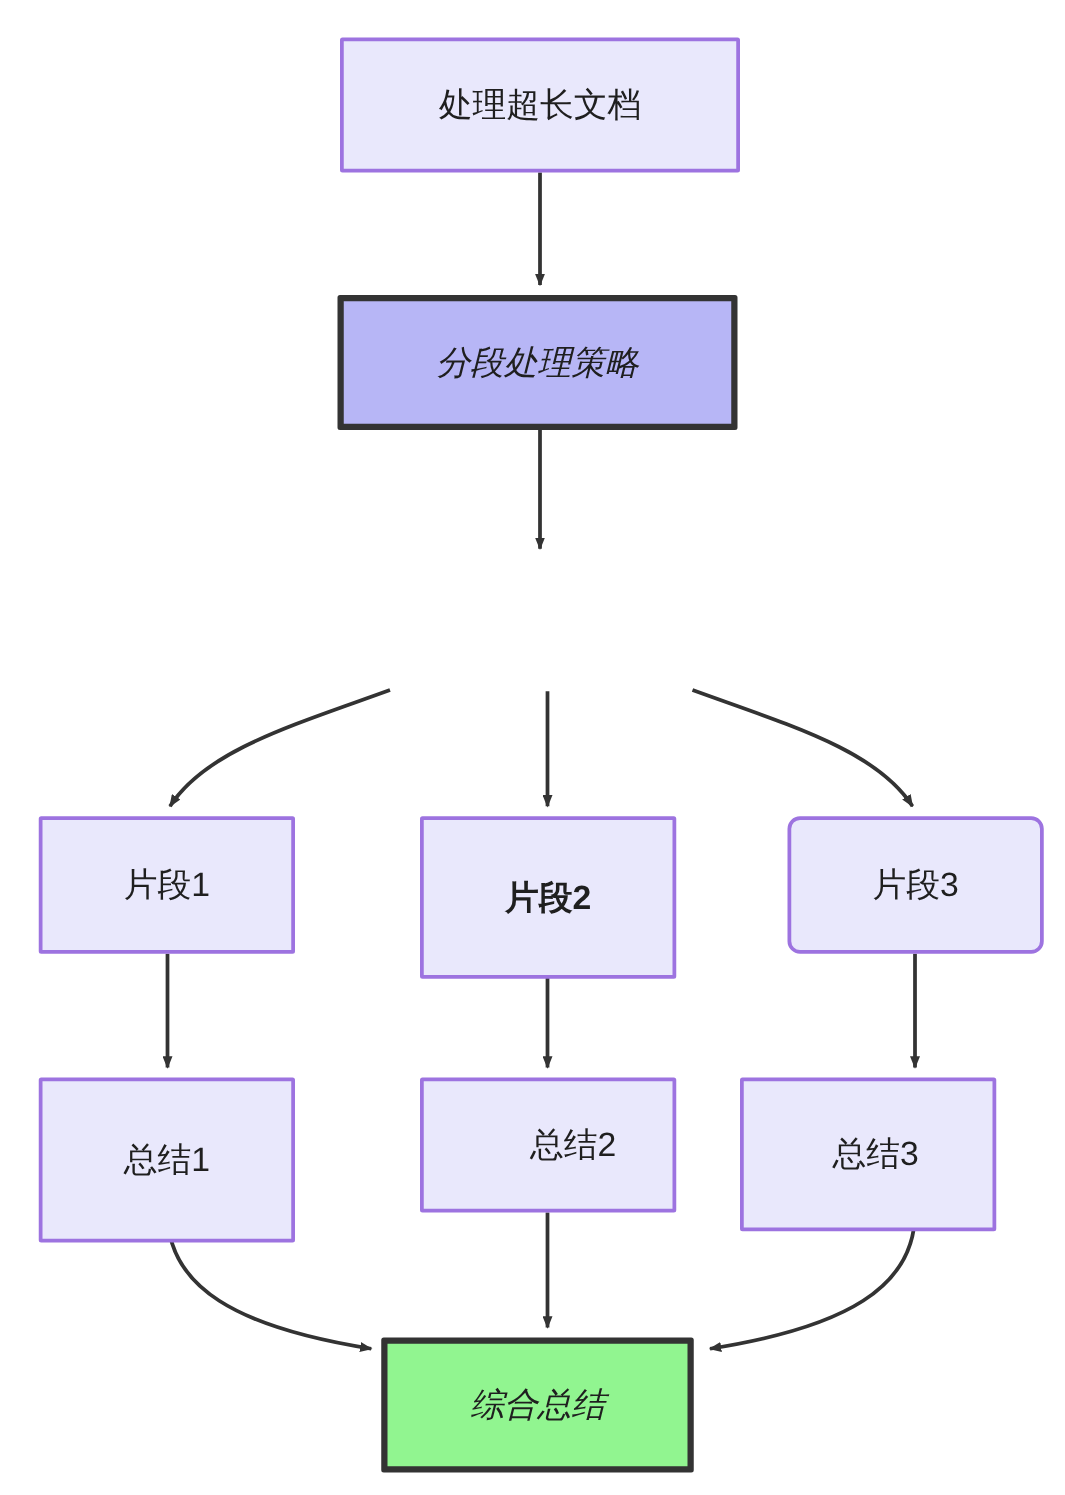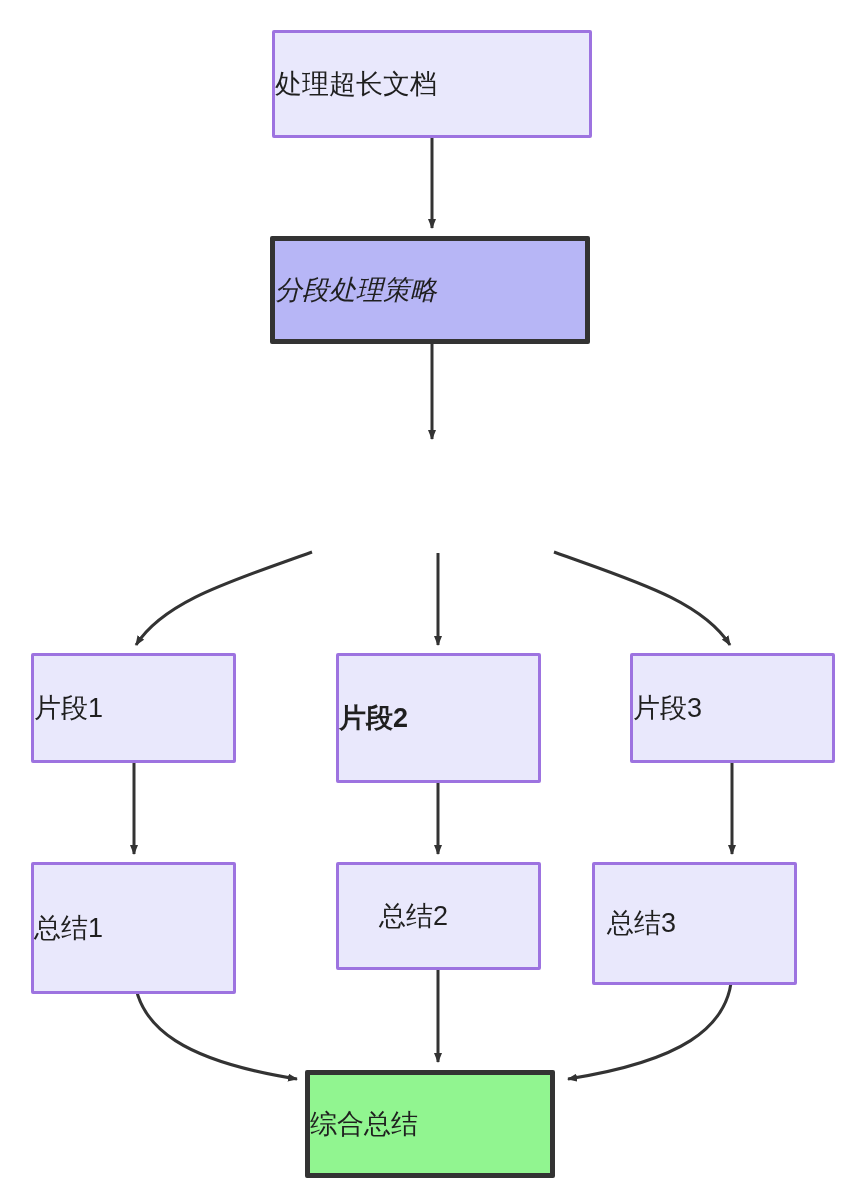--- a/index.html
+++ b/index.html
@@ -26,20 +26,21 @@
     top: 0;
     width: 852px;
     height: 1196px;
     pointer-events: none;
   }
   .node {
     position: absolute;
     box-sizing: border-box;
     display: flex;
     align-items: center;
+    justify-content: center;
     text-align: center;
     line-height: 1.2;
   }
   .node-label {
     display: block;
     white-space: nowrap;
   }
   
   .node.style-default {
     background: #e9e8fc;
@@ -117,33 +118,33 @@
 
 
   <div class="node style-default" style="left:31px; top:653px; width:205px; height:110px;">
     <span class="node-label">片段1</span>
   </div>
 
   <div class="node style-default" style="left:336px; top:653px; width:205px; height:130px;font-weight:bold;">
     <span class="node-label">片段2</span>
   </div>
 
-  <div class="node style-default" style="left:630px; top:653px; width:205px; height:110px;">
+  <div class="node style-default" style="left:630px; top:653px; width:205px; height:110px;border-radius:10px;">
     <span class="node-label">片段3</span>
   </div>
 
   <div class="node style-default" style="left:31px; top:862px; width:205px; height:132px;">
     <span class="node-label">总结1</span>
   </div>
 
   <div class="node style-default" style="left:336px; top:862px; width:205px; height:108px;padding-left:40px;">
     <span class="node-label">总结2</span>
   </div>
 
   <div class="node style-default" style="left:592px; top:862px; width:205px; height:123px;padding-left:12px;">
     <span class="node-label">总结3</span>
   </div>
 
-  <div class="node style-success" style="left:305px; top:1070px; width:250px; height:108px;">
+  <div class="node style-success" style="left:305px; top:1070px; width:250px; height:108px;font-style:italic;">
     <span class="node-label">综合总结</span>
   </div>
 
 </div>
 
 </body></html>

